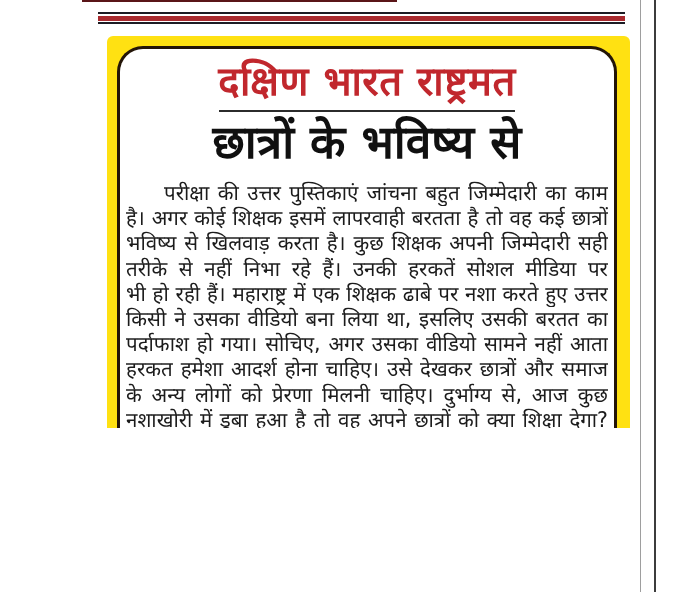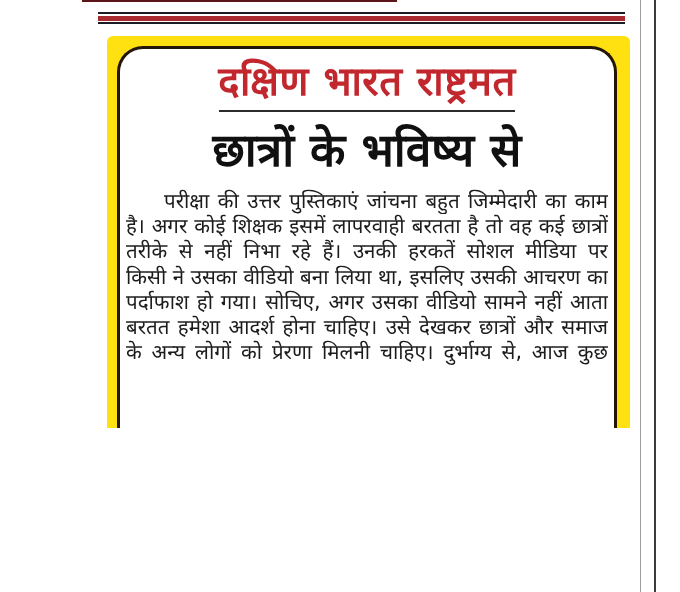--- a/index.html
+++ b/index.html
@@ -47,21 +47,21 @@
     font-size: 40px;
     line-height: 1.25;
     font-weight: 800;
     letter-spacing: 0.5px;
   }
   .masthead-rule {
     width: 296px; height: 2px; background: #2b2b2b;
     margin: 4px auto 0 auto;
   }
   .headline {
-    margin-top: 10px;
+    margin-top: 2px;
     text-align: center;
     color: #101010;
     font-size: 46px;
     line-height: 1.24;
     font-weight: 800;
   }
 
   .article-body {
     margin: 10px 6px 0 6px;
     color: #1b1b1b;
@@ -99,21 +99,24 @@
 
     <div class="masthead-rule"></div>
 
     <div class="headline">
       <div>छात्रों के भविष्य से</div>
     </div>
 
     <div class="article-body">
         <div class="body-line">परीक्षा की उत्तर पुस्तिकाएं जांचना बहुत जिम्मेदारी का काम होता</div>
         <div class="body-line">है। अगर कोई शिक्षक इसमें लापरवाही बरतता है तो वह कई छात्रों के</div>
+        <div class="body-line">भविष्य से खिलवाड़ करता है। कुछ शिक्षक अपनी जिम्मेदारी सही</div>
         <div class="body-line">तरीके से नहीं निभा रहे हैं। उनकी हरकतें सोशल मीडिया पर वायरल</div>
-        <div class="body-line">किसी ने उसका वीडियो बना लिया था, इसलिए उसकी आचरण का</div>
+        <div class="body-line">भी हो रही हैं। महाराष्ट्र में एक शिक्षक ढाबे पर नशा करते हुए उत्तर</div>
+        <div class="body-line">किसी ने उसका वीडियो बना लिया था, इसलिए उसकी बरतत का</div>
         <div class="body-line">पर्दाफाश हो गया। सोचिए, अगर उसका वीडियो सामने नहीं आता तो</div>
-        <div class="body-line">बरतत हमेशा आदर्श होना चाहिए। उसे देखकर छात्रों और समाज</div>
+        <div class="body-line">हरकत हमेशा आदर्श होना चाहिए। उसे देखकर छात्रों और समाज</div>
         <div class="body-line">के अन्य लोगों को प्रेरणा मिलनी चाहिए। दुर्भाग्य से, आज कुछ शिक्षक</div>
+        <div class="body-line">नशाखोरी में डूबा हुआ है तो वह अपने छात्रों को क्या शिक्षा देगा?</div>
       </div>
 
   </div>
 </div>
 
 </body></html>

